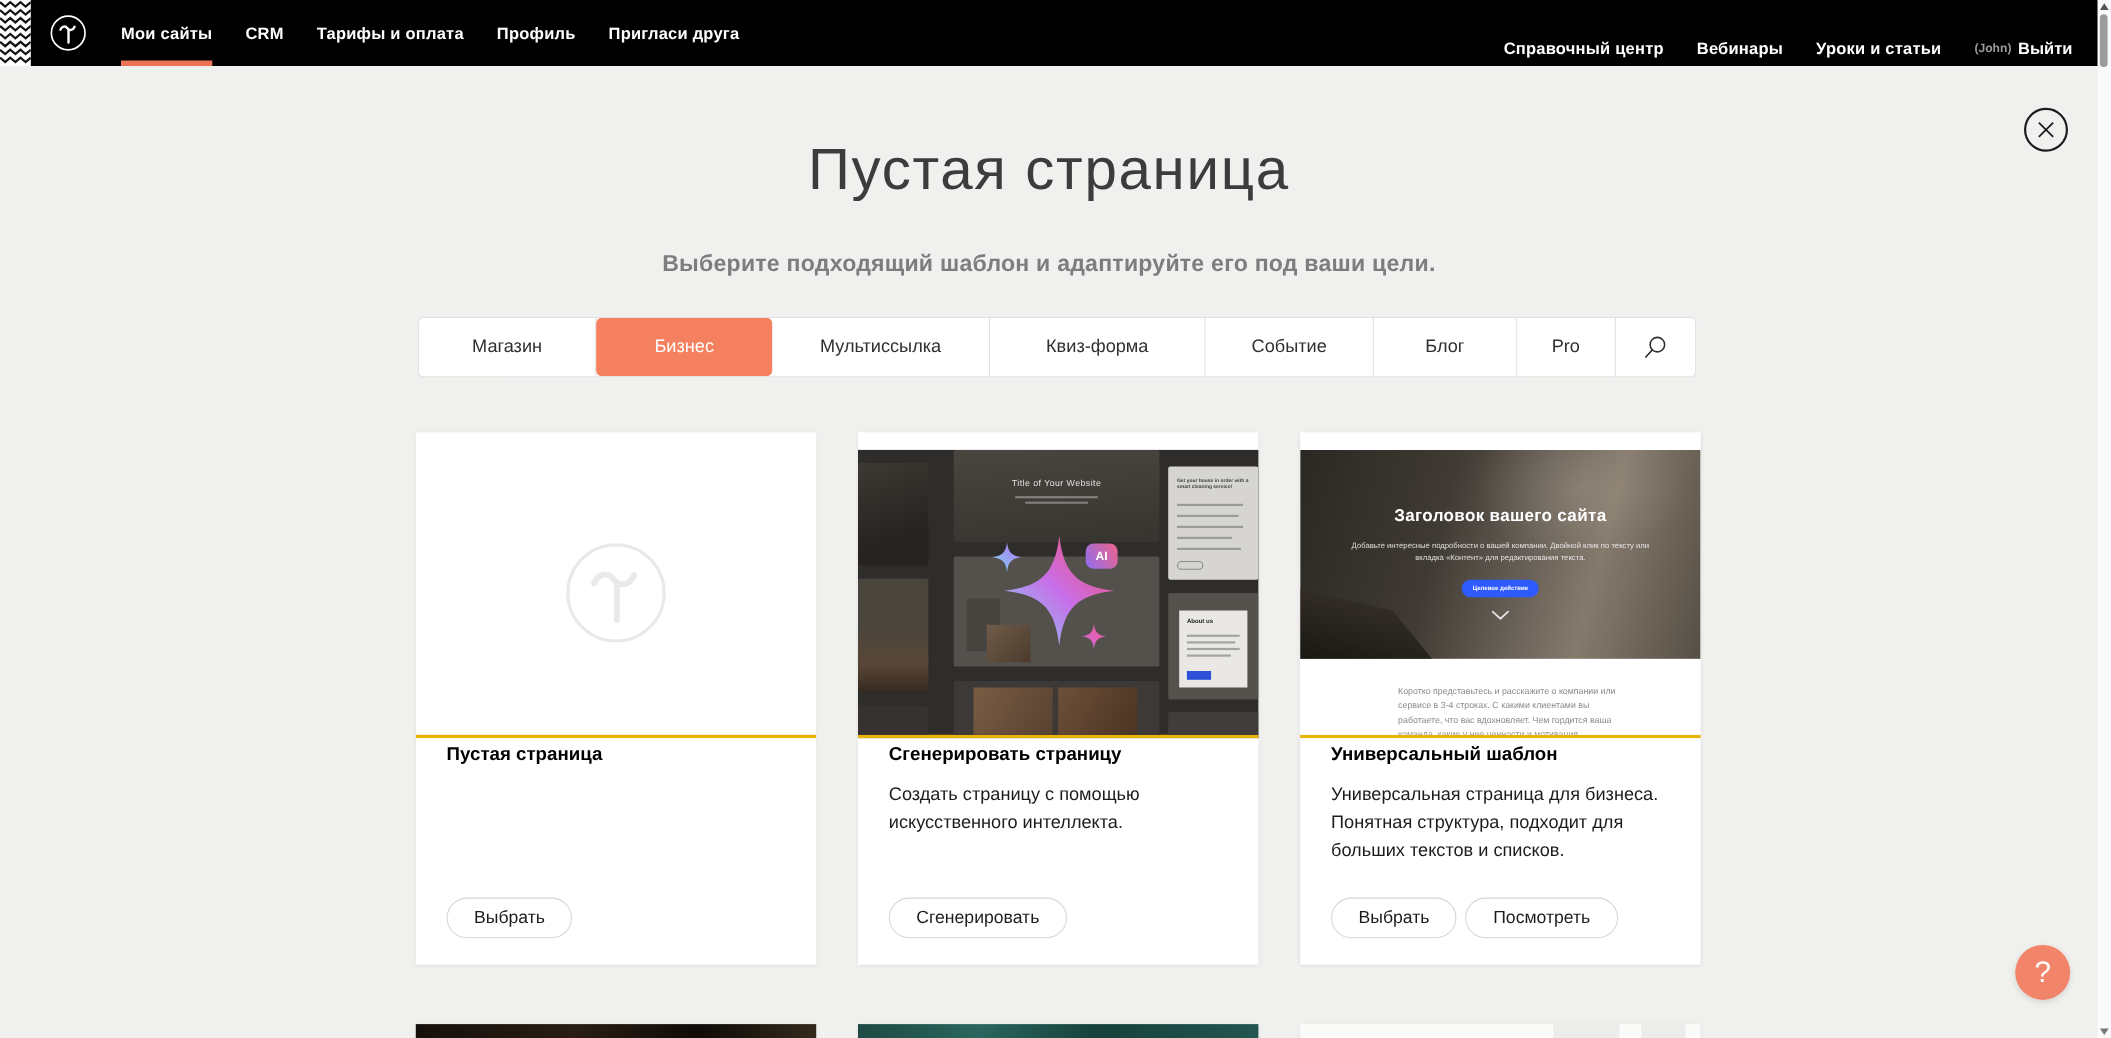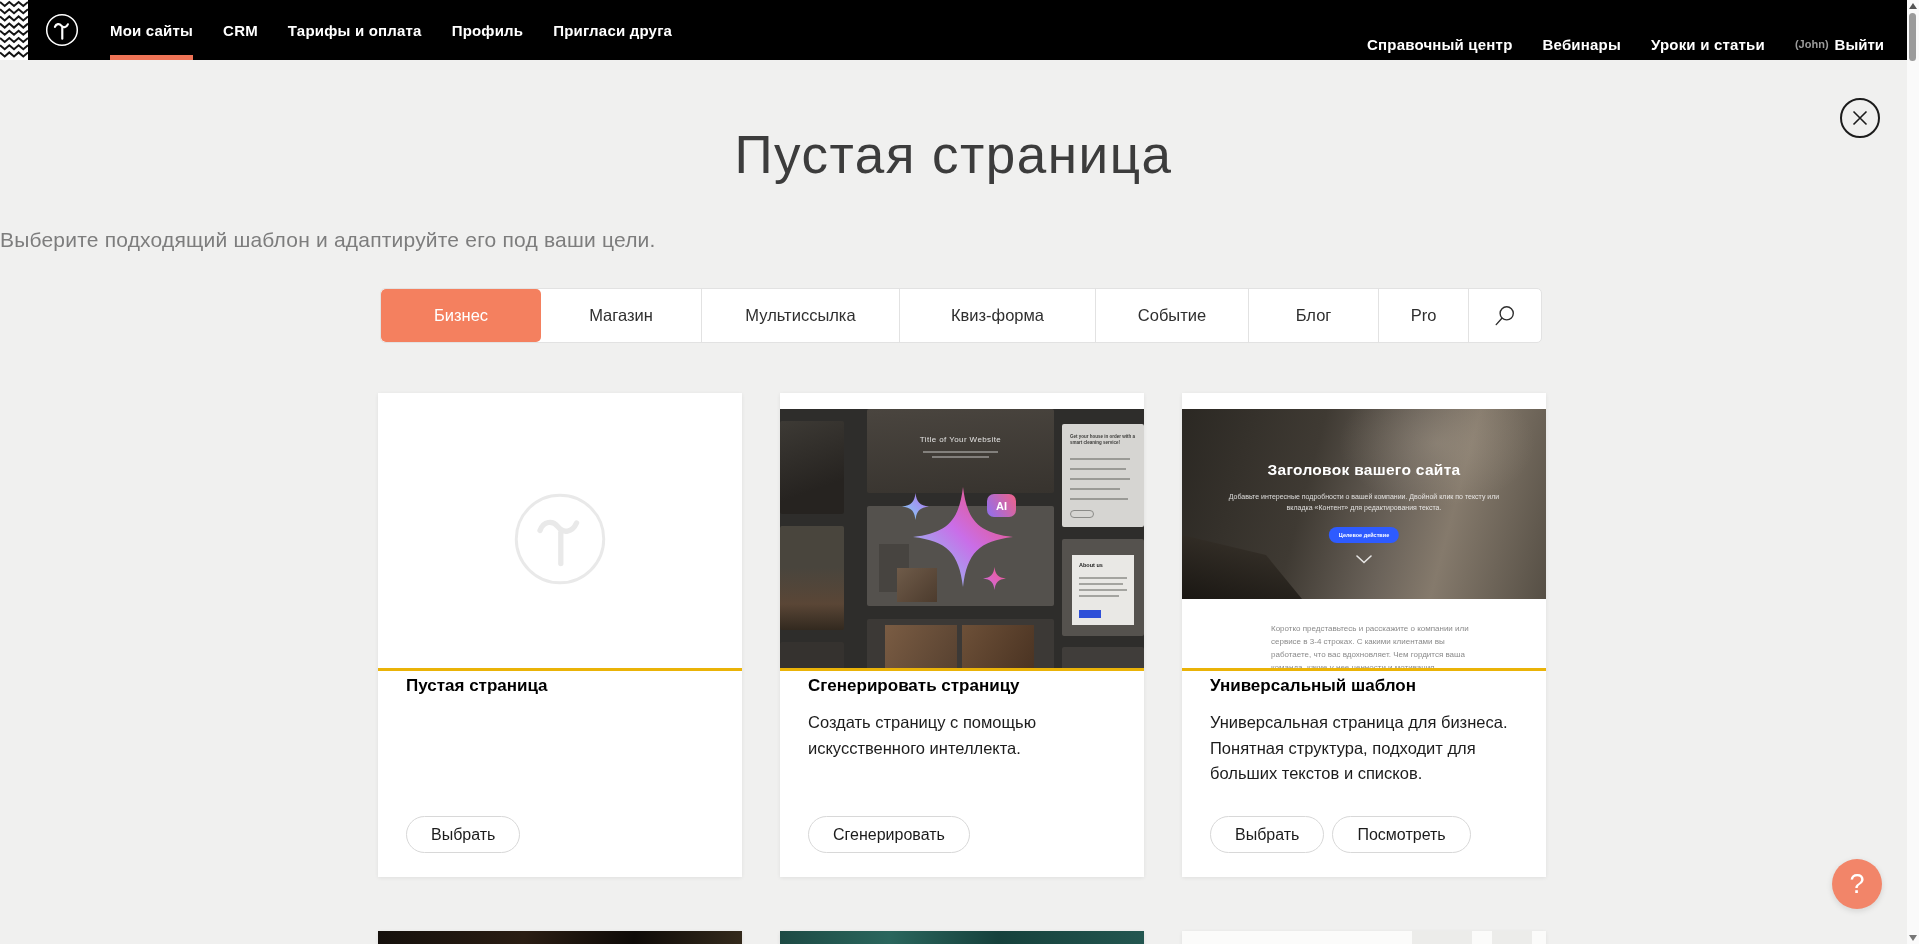--- a/index.html
+++ b/index.html
@@ -44,22 +44,22 @@
   .close-btn {
     position:absolute; left:1840px; top:98px; width:40px; height:40px;
     border:2px solid #1c1c1c; border-radius:50%; background:transparent;
     display:flex; align-items:center; justify-content:center; cursor:pointer;
   }
   .page-title {
     position:absolute; top:124px; left:0; width:1907px; text-align:center;
     font-size:53px; font-weight:300; color:#3c3c3c; letter-spacing:1.5px;
   }
   .page-subtitle {
-    position:absolute; top:228px; left:0; width:1907px; 
-    font-size:21px; font-weight:400; color:#7d7d7d; letter-spacing:.2px;
+    position:absolute; top:228px; left:0; width:1907px; text-align:center;
+    font-size:21px; font-weight:700; color:#7d7d7d; letter-spacing:.2px;
   }
   
   .tabs {
     position:absolute; left:380px; top:288px; height:55px;
     display:inline-flex; background:#fff; border:1px solid #e2e2e2; border-radius:5px;
     overflow:hidden;
   }
   .tab {
     display:flex; align-items:center; justify-content:center;
     font-size:16.5px; color:#2f2f2f; border-right:1px solid #e2e2e2;
@@ -205,22 +205,22 @@
 <button class="close-btn">
   <svg width="20" height="20" viewBox="0 0 20 20">
     <path d="M3.5 3.5 L16.5 16.5 M16.5 3.5 L3.5 16.5" stroke="#1c1c1c" stroke-width="1.6" fill="none"></path>
   </svg>
 </button>
 
 <h1 class="page-title">Пустая страница</h1>
 <p class="page-subtitle">Выберите подходящий шаблон и адаптируйте его под ваши цели.</p>
 
 <div class="tabs">
+  <div class="tab t1">Магазин</div>
   <div class="tab t0 active">Бизнес</div>
-  <div class="tab t1">Магазин</div>
   <div class="tab t2">Мультиссылка</div>
   <div class="tab t3">Квиз-форма</div>
   <div class="tab t4">Событие</div>
   <div class="tab t5">Блог</div>
   <div class="tab t6">Pro</div>
   <div class="tab t7">
     <svg width="22" height="22" viewBox="0 0 22 22">
       <circle cx="12.7" cy="8.3" r="6.6" fill="none" stroke="#2e2e2e" stroke-width="1.4"></circle>
       <path d="M7.9 13.3 L2.2 19.6" stroke="#2e2e2e" stroke-width="1.4" stroke-linecap="round"></path>
     </svg>

